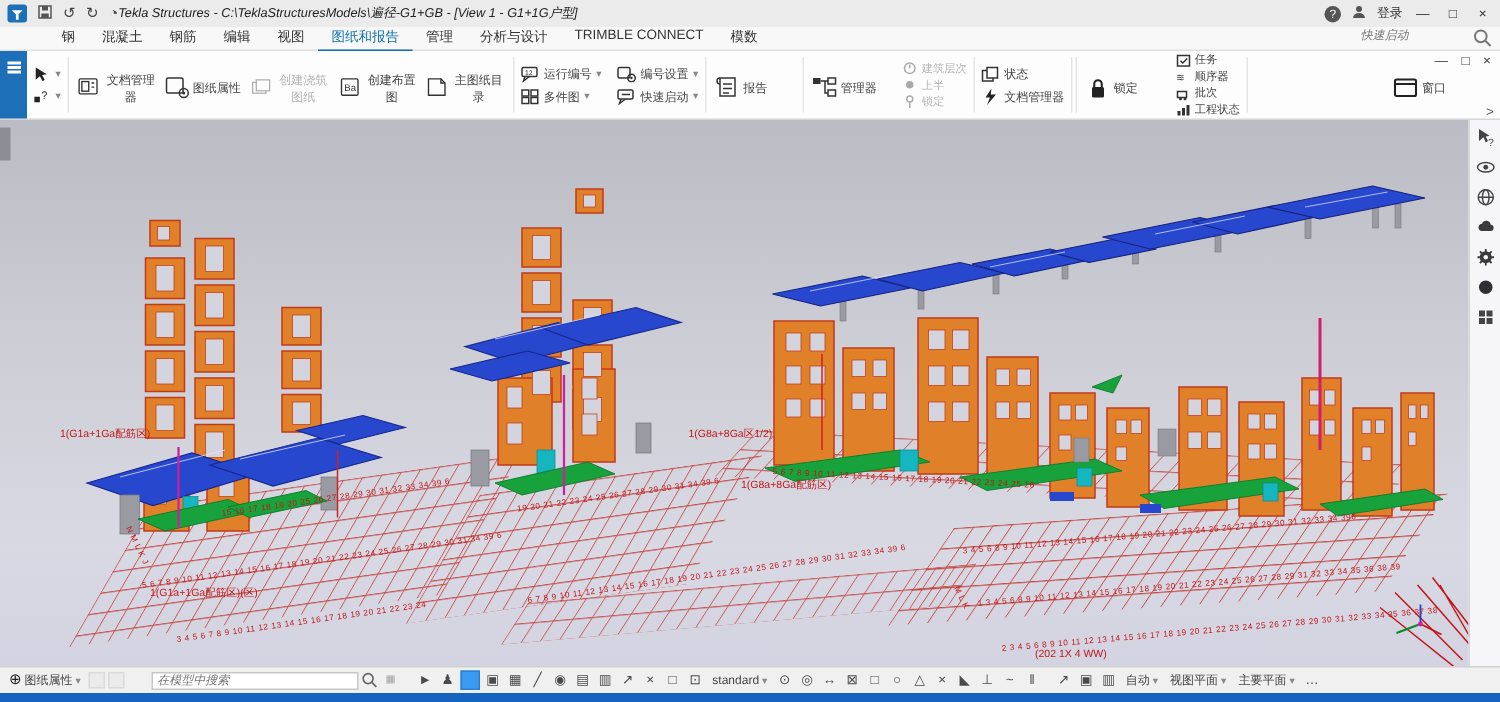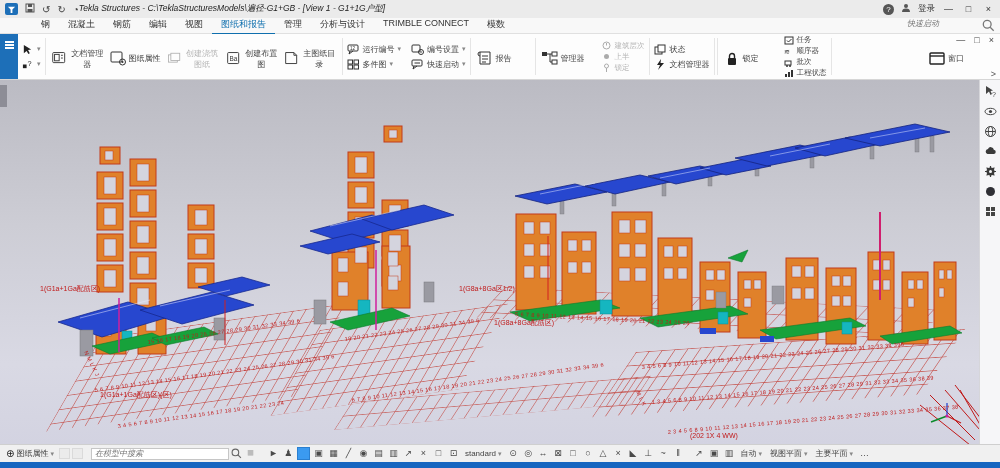--- a/index.html
+++ b/index.html
@@ -679,21 +679,21 @@
 </div>
 
 <div class="bottombar">
   <div class="bb-group dd">
     <span style="font-size:10px;color:#222;">⊕</span>
     <span>图纸属性</span>
     <span class="caret">▾</span>
   </div>
   <span class="mini-sq disabled"></span>
   <span class="mini-sq disabled"></span>
-  <div class="bb-group bb-search" style="margin-left:6px;">
+  <div class="bb-group bb-search" style="margin-left:16px;">
     <input placeholder="在模型中搜索" style="">
     <svg width="11" height="11" viewBox="0 0 10 10">
         <circle cx="4" cy="4" r="3" fill="none" stroke="#666"></circle>
         <line x1="6.3" y1="6.3" x2="9" y2="9" stroke="#666"></line>
       </svg>
     <span class="bicon disabled">▦</span>
   </div>
   <div class="bb-group" style="margin-left:8px;">
 
   <span class="bicon">►</span>

